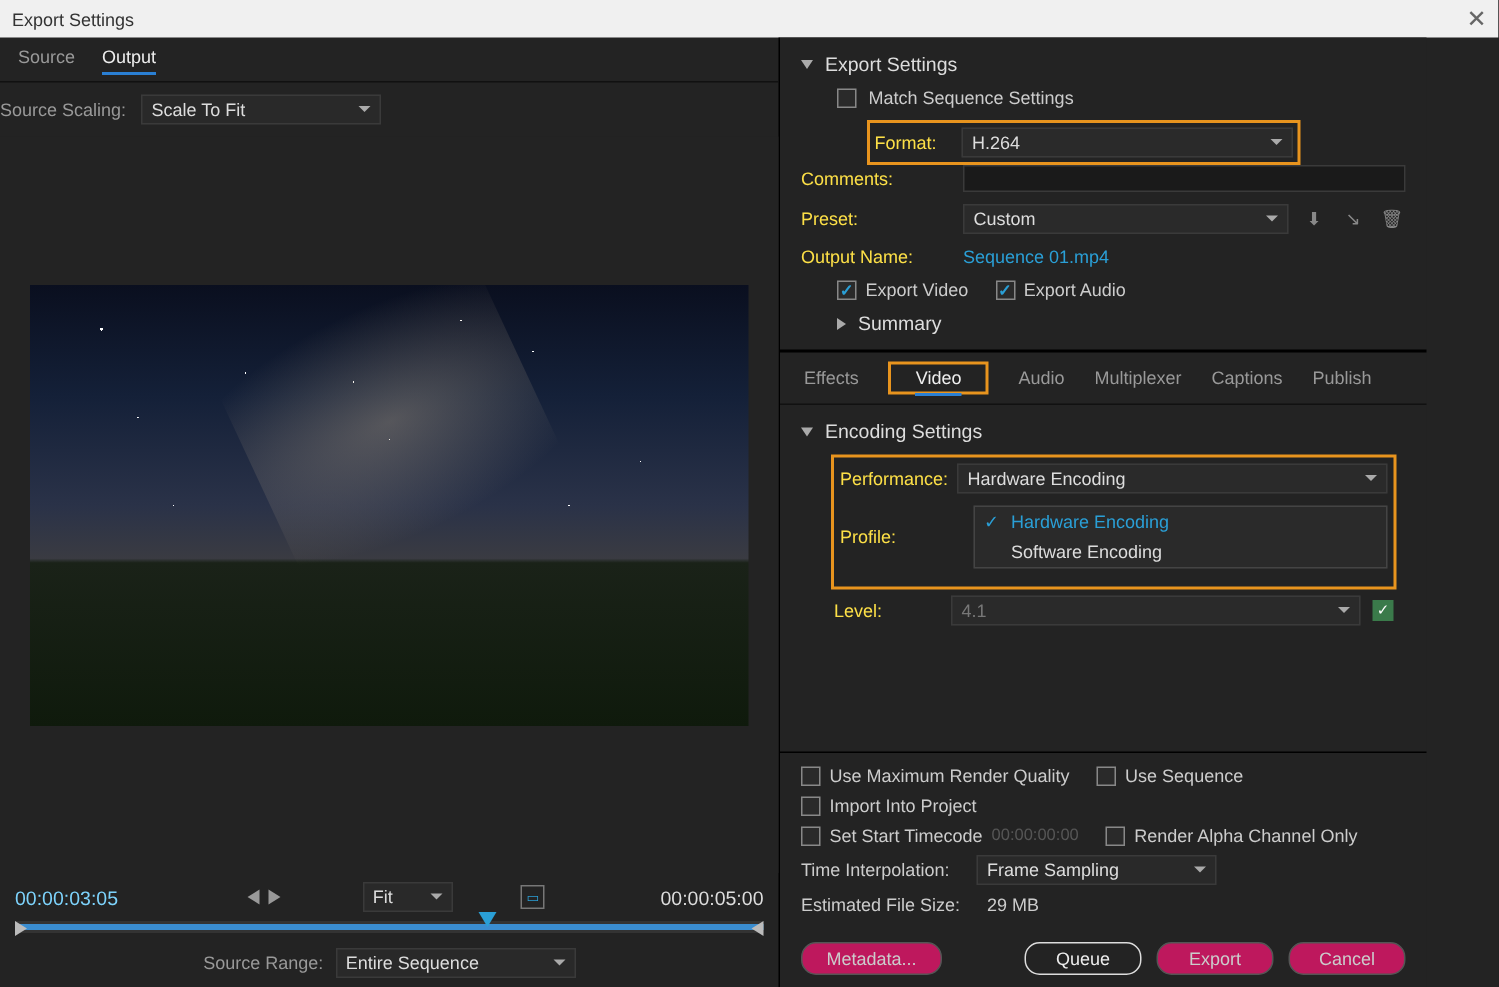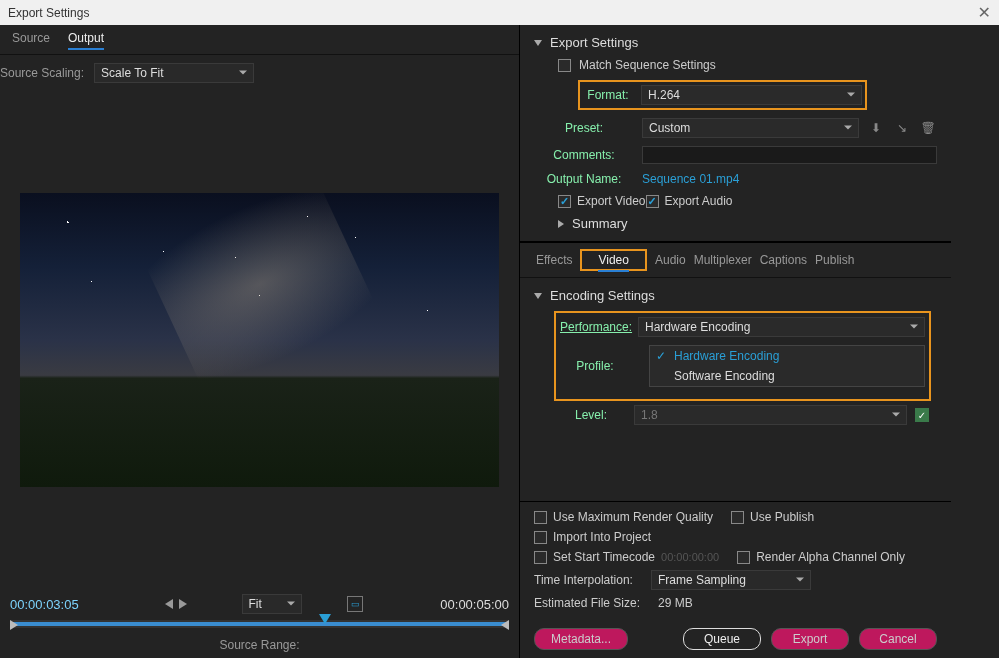--- a/index.html
+++ b/index.html
@@ -42,29 +42,29 @@
   .tl-mark-l { position:absolute;left:0;top:0;width:0;height:0;border-top:5px solid transparent;border-bottom:5px solid transparent;border-left:8px solid #bbb;}
   .tl-mark-r { position:absolute;right:0;top:0;width:0;height:0;border-top:5px solid transparent;border-bottom:5px solid transparent;border-right:8px solid #bbb;}
   .tl-row3 { display:flex;align-items:center;justify-content:center;gap:8px;padding-top:6px;}
   
   
   .section { padding: 10px 14px; }
   .sec-header { display:flex;align-items:center;gap:8px;color:#ddd;font-size:13px;margin-bottom:8px;}
   .chevron { width:0;height:0;border-left:4px solid transparent;border-right:4px solid transparent;border-top:6px solid #aaa;}
   .chevron.right { border-top:4px solid transparent;border-bottom:4px solid transparent;border-left:6px solid #aaa;border-right:none;}
   .form-row { display:flex;align-items:center;margin-bottom:8px;gap:8px;}
-  .form-label { width:100px;text-align:center;color:#86efac;font-size:12px;}
+  .form-label { width:100px;text-align:left;color:#fde047;font-size:12px;}
   .checkbox { width:13px;height:13px;border:1px solid #888;display:inline-flex;align-items:center;justify-content:center;background:#2a2a2a;}
   .checkbox.checked::after { content:'✓';color:#2a9fd6;font-size:11px;font-weight:bold;}
   .highlight-box { border:2px solid #e8941e; padding:3px; }
   .input-text { background:#1a1a1a;border:1px solid #3a3a3a;height:18px;flex:1;}
   .link { color:#2a9fd6; }
   .icon-btn { width:18px;height:18px;display:flex;align-items:center;justify-content:center;color:#888;}
   
-  .tabs-row { display:flex;gap:8px;padding:6px 16px;border-bottom:1px solid #111;border-top:1px solid #000;align-items:center;}
+  .tabs-row { display:flex;gap:20px;padding:6px 16px;border-bottom:1px solid #111;border-top:1px solid #000;align-items:center;}
   .tab { color:#999;cursor:pointer;padding:3px 0;font-size:12px;}
   .tab.active { color:#eee;border-bottom:2px solid #2a7fd3;}
   .video-tab-hl { border:2px solid #e8941e;padding:2px 16px;}
   
   .enc-block { border:2px solid #e8941e;padding:4px;margin-left:20px;margin-right:6px;}
   .dd-full { background:#2a2a2a;border:1px solid #3a3a3a;height:20px;padding:0 6px;display:flex;align-items:center;position:relative;flex:1;font-size:12px;color:#ddd;}
   .dd-full::after { content:'';position:absolute;right:6px;top:50%;transform:translateY(-30%);border:4px solid transparent;border-top-color:#aaa;}
   .dd-menu { background:#2a2a2a;border:1px solid #444;}
   .dd-item { padding:3px 8px 3px 24px;position:relative;font-size:12px;color:#ddd;}
   .dd-item.sel { color:#2a9fd6; }
@@ -122,20 +122,23 @@
         <span class="tl-dur">00:00:05:00</span>
       </div>
       <div class="tl-track">
         <div class="tl-bar"></div>
         <div class="tl-mark-l"></div>
         <div class="tl-playhead"></div>
         <div class="tl-mark-r"></div>
       </div>
       <div class="tl-row3">
         <span class="label">Source Range:</span>
+        <span class="dropdown wide">
+            <span>Entire Sequence</span>
+          </span>
       </div>
     </div>
   </div>
 
   <div class="right-panel">
     <div class="section" style="border-bottom:1px solid #000;">
       <div class="sec-header">
         <span class="chevron"></span>
         <span>Export Settings</span>
       </div>
@@ -144,38 +147,38 @@
         <span>Match Sequence Settings</span>
       </div>
       <div class="highlight-box" style="margin-left:44px;margin-right:70px;">
         <div class="form-row" style="margin-bottom:0;">
           <span class="form-label" style="width:50px;">Format:</span>
           <span class="dd-full">
               <span>H.264</span>
             </span>
         </div>
       </div>
+      <div class="form-row">
+        <span class="form-label">Comments:</span>
+        <span class="input-text"></span>
+      </div>
       <div class="form-row" style="margin-top:8px;">
         <span class="form-label">Preset:</span>
         <span class="dd-full">
             <span>Custom</span>
           </span>
         <span class="icon-btn">⬇</span>
         <span class="icon-btn">↘</span>
         <span class="icon-btn">🗑</span>
       </div>
       <div class="form-row">
-        <span class="form-label">Comments:</span>
-        <span class="input-text"></span>
-      </div>
-      <div class="form-row">
         <span class="form-label">Output Name:</span>
         <span class="link">Sequence 01.mp4</span>
       </div>
-      <div class="form-row" style="padding-left:24px;gap:0;">
+      <div class="form-row" style="padding-left:24px;gap:18px;">
         <div class="opt">
             <span class="checkbox checked"></span>
             <span>Export Video</span>
           </div>
         <div class="opt">
             <span class="checkbox checked"></span>
             <span>Export Audio</span>
           </div>
       </div>
       <div class="sec-header" style="padding-left:24px;margin-bottom:0;">
@@ -193,51 +196,51 @@
       <span class="tab">Publish</span>
     </div>
 
     <div class="section" style="flex:1;">
       <div class="sec-header">
         <span class="chevron"></span>
         <span>Encoding Settings</span>
       </div>
       <div class="enc-block">
         <div class="form-row">
-          <span class="form-label" style="width:70px;text-decoration:underline;">Performance:</span>
+          <span class="form-label" style="width:70px;">Performance:</span>
           <span class="dd-full">
               <span>Hardware Encoding</span>
             </span>
         </div>
         <div class="form-row" style="align-items:flex-start;gap:19px;">
           <span class="form-label" style="width:70px;padding-top:14px;">Profile:</span>
           <div class="dd-menu" style="flex:1;">
             <div class="dd-item sel">Hardware Encoding</div>
             <div class="dd-item">Software Encoding</div>
           </div>
         </div>
       </div>
       <div class="form-row" style="margin-left:22px;margin-right:8px;margin-top:4px;">
         <span class="form-label" style="width:70px;">Level:</span>
         <span class="dd-full" style="color:#777;">
-            <span>1.8</span>
+            <span>4.1</span>
           </span>
         <span class="level-check">✓</span>
       </div>
     </div>
 
     <div class="bottom-opts">
       <div class="opt-row">
         <div class="opt">
             <span class="checkbox"></span>
             <span>Use Maximum Render Quality</span>
           </div>
         <div class="opt">
             <span class="checkbox"></span>
-            <span>Use Publish</span>
+            <span>Use Sequence</span>
           </div>
       </div>
       <div class="opt-row">
         <div class="opt">
             <span class="checkbox"></span>
             <span>Import Into Project</span>
           </div>
       </div>
       <div class="opt-row">
         <div class="opt">

